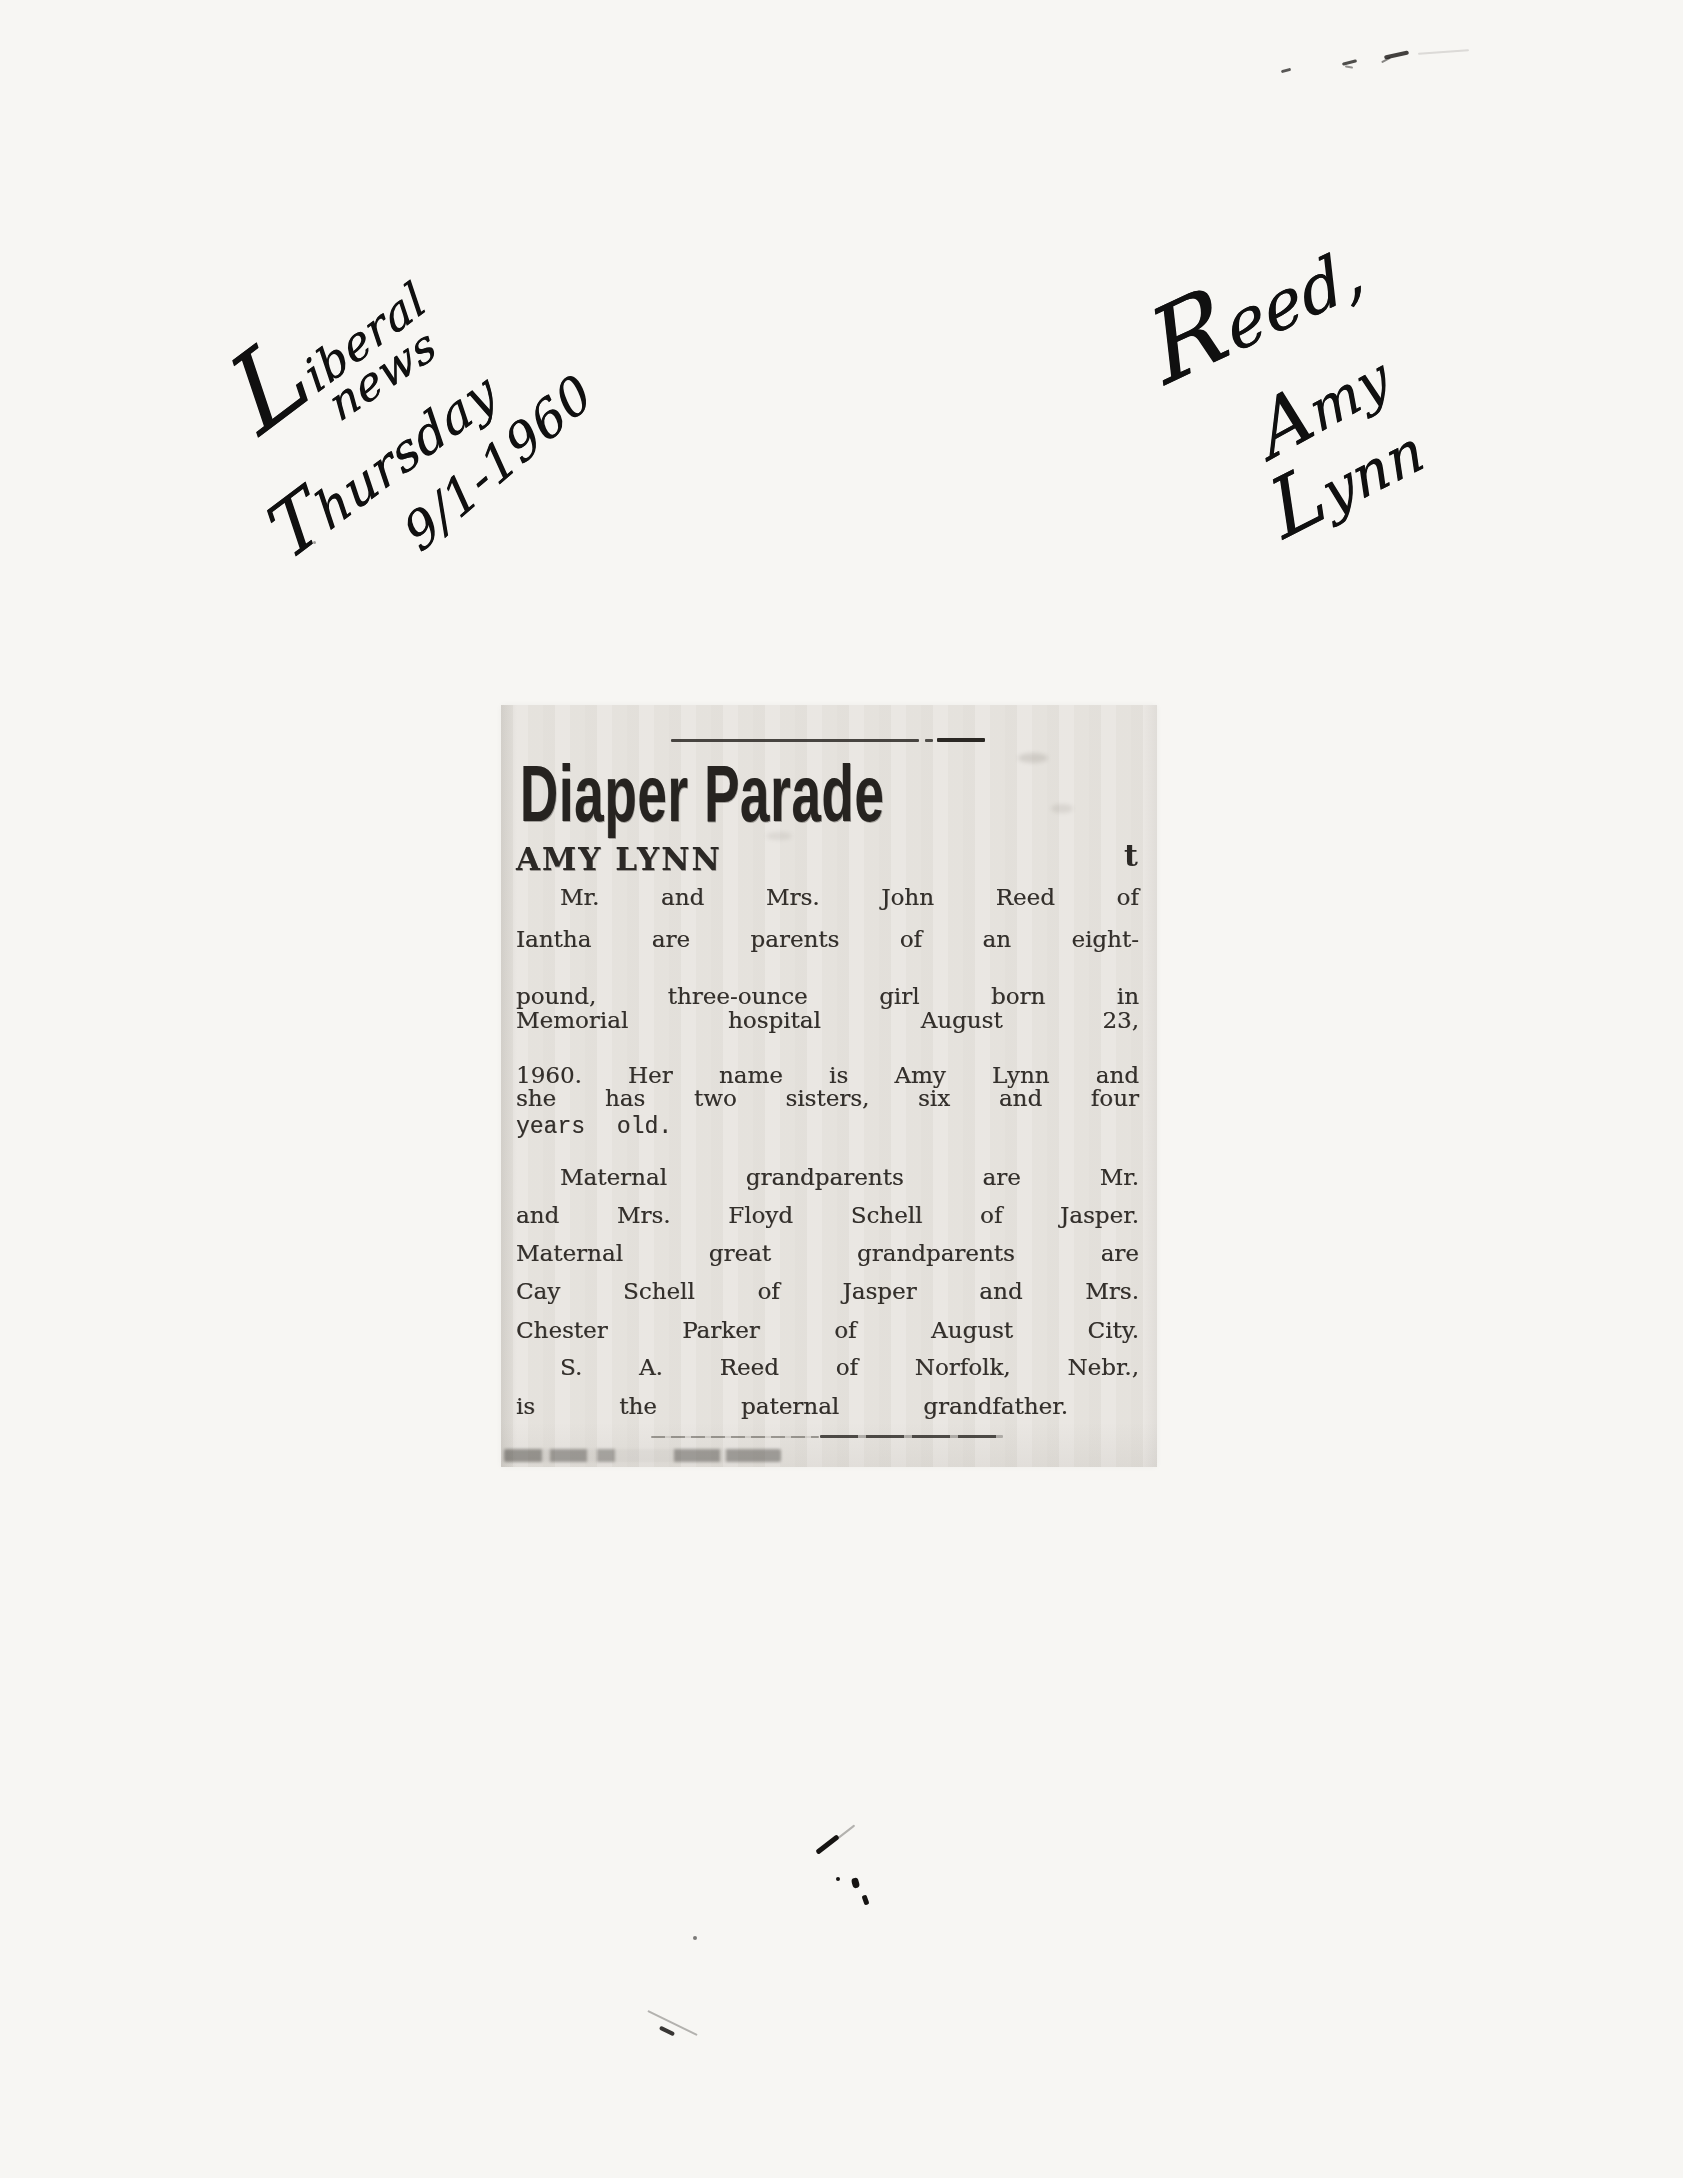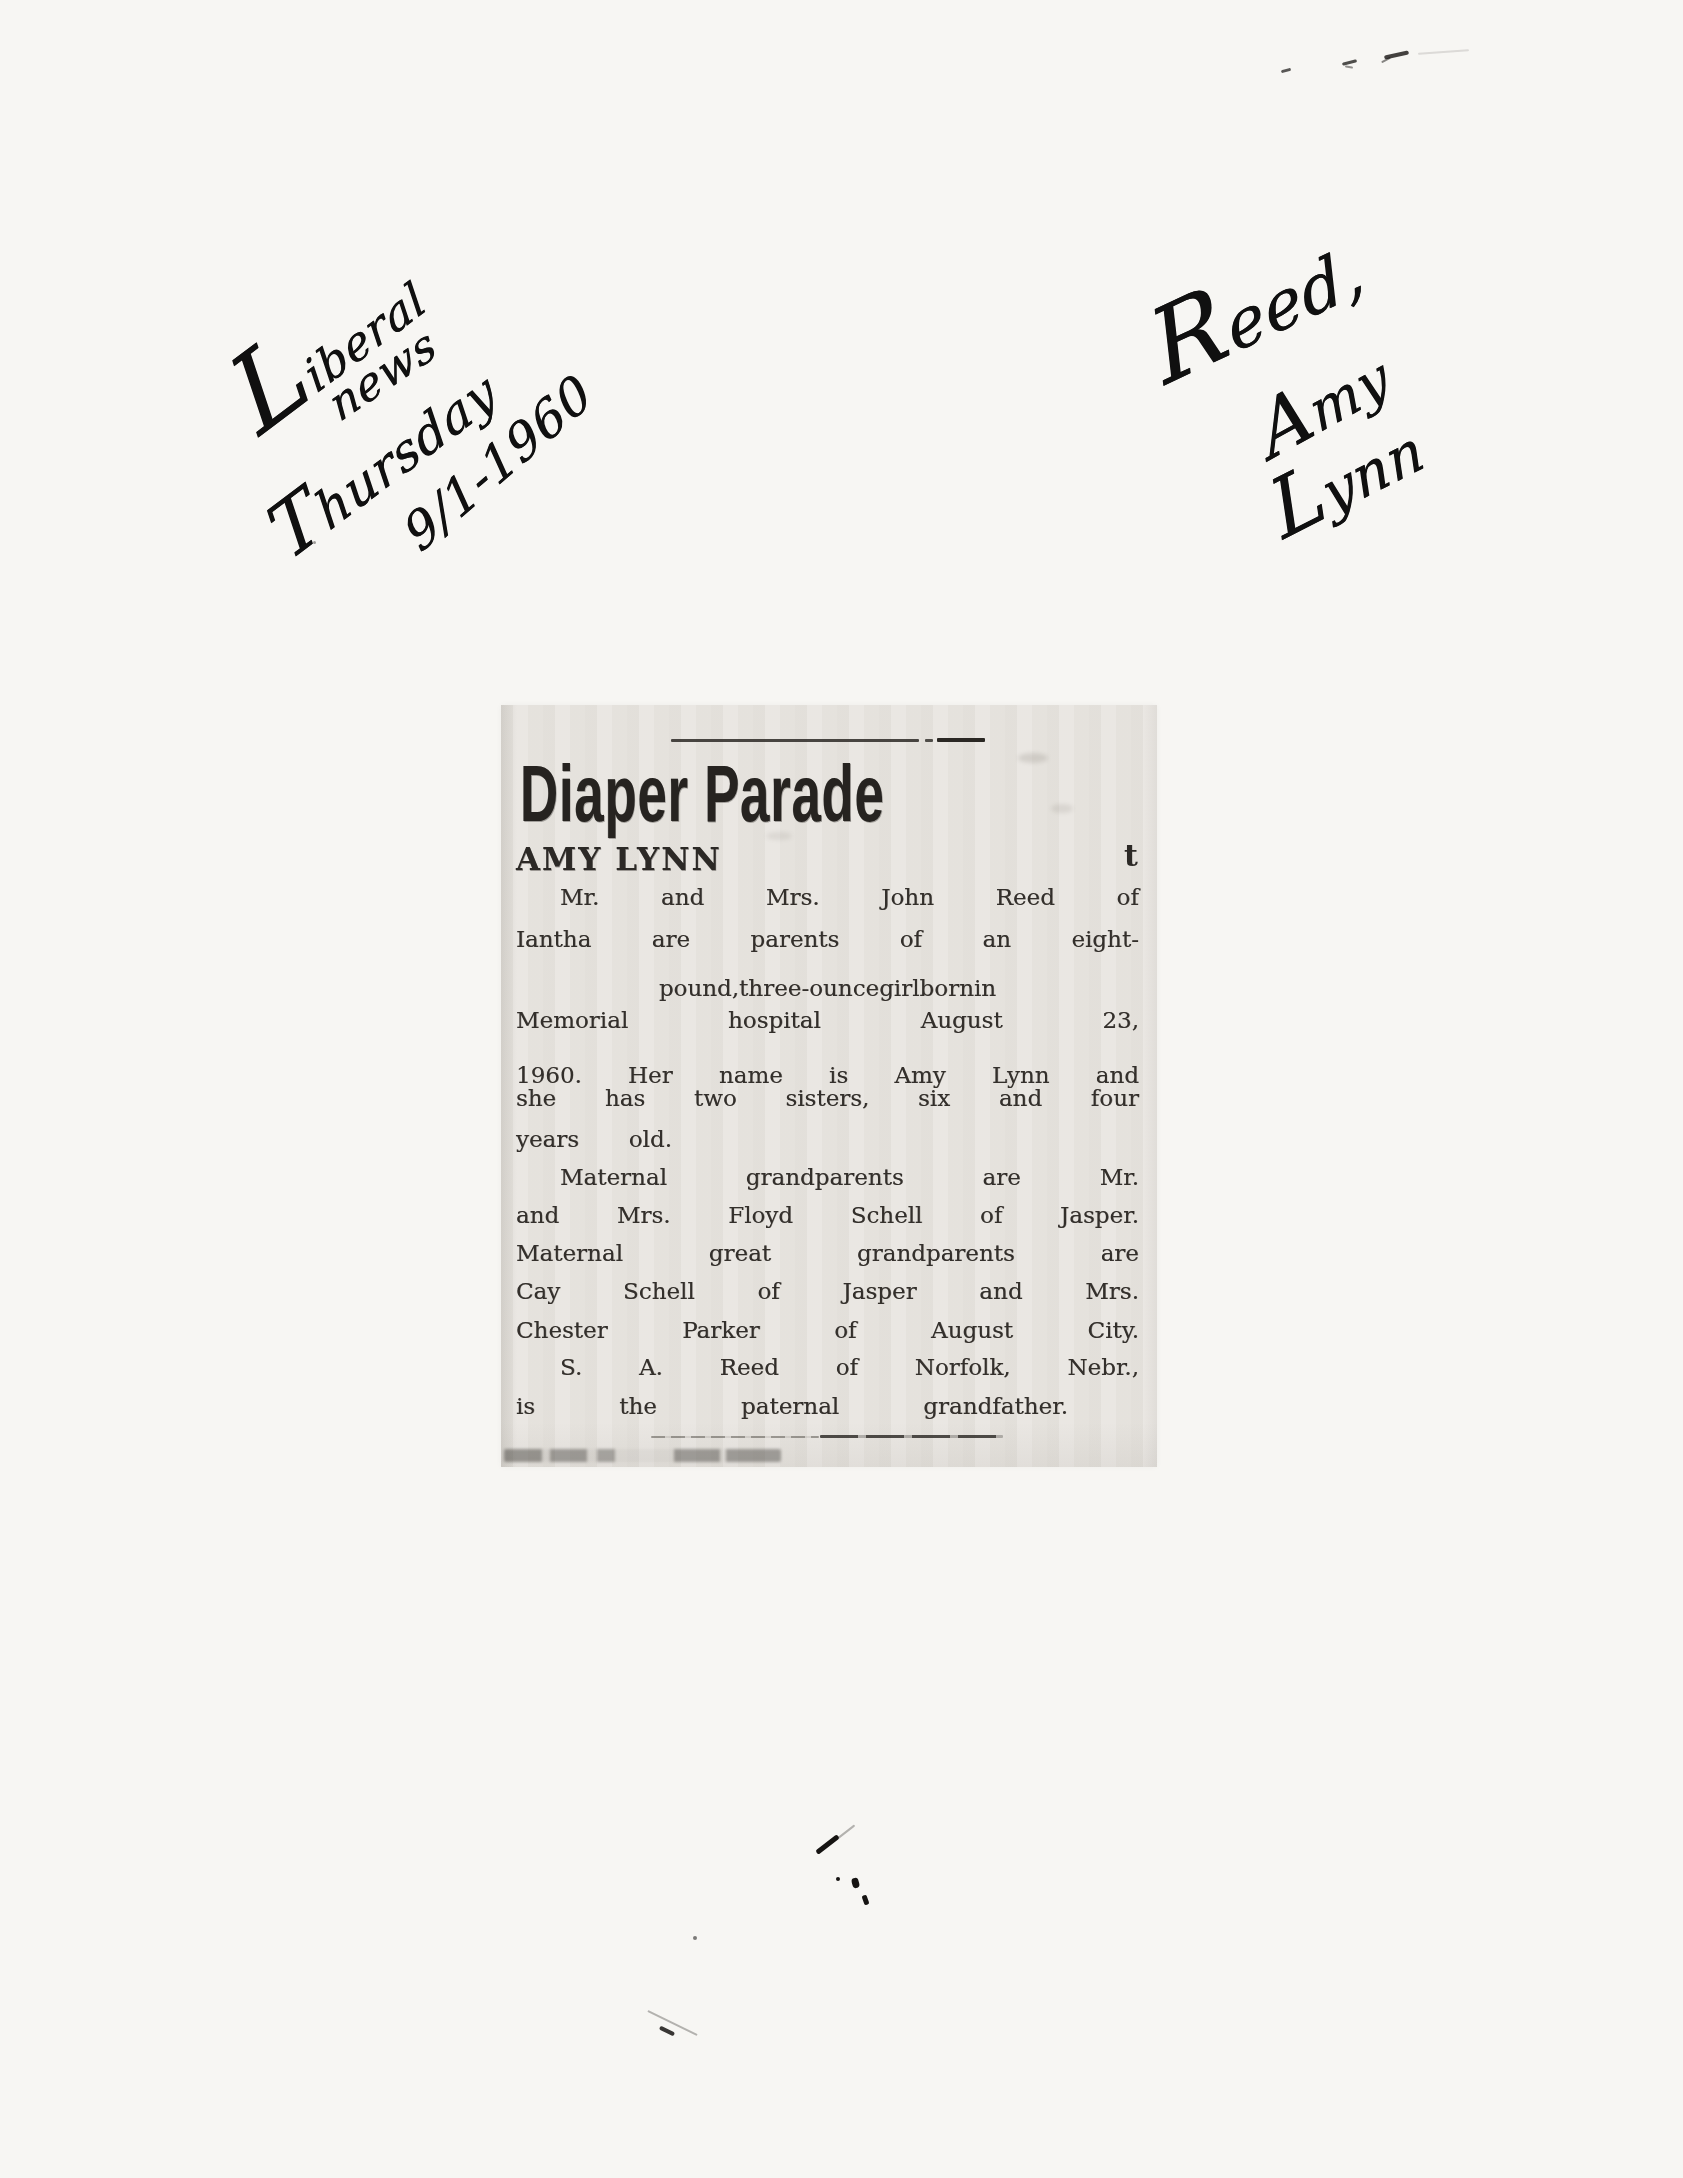--- a/index.html
+++ b/index.html
@@ -154,21 +154,21 @@
           <span>of</span>
         </div>
         <div class="bline just" style="top: 42px;">
           <span>Iantha</span>
           <span>are</span>
           <span>parents</span>
           <span>of</span>
           <span>an</span>
           <span>eight-</span>
         </div>
-        <div class="bline just" style="top: 91px; justify-content: center;">
+        <div class="bline just" style="top: 99px;">
           <span>pound,</span>
           <span>three-ounce</span>
           <span>girl</span>
           <span>born</span>
           <span>in</span>
         </div>
         <div class="bline just" style="top: 123px; gap: 32px;">
           <span>Memorial</span>
           <span>hospital</span>
           <span>August</span>
@@ -185,21 +185,21 @@
         </div>
         <div class="bline just" style="top: 201px;">
           <span>she</span>
           <span>has</span>
           <span>two</span>
           <span>sisters,</span>
           <span>six</span>
           <span>and</span>
           <span>four</span>
         </div>
-        <div class="bline just" style="top: 242px; width: 156px;">
+        <div class="bline just" style="top: 230px; width: 156px; font-family: Liberation Mono, monospace;">
           <span>years</span>
           <span>old.</span>
         </div>
         <div class="bline just ind" style="top: 280px;">
           <span>Maternal</span>
           <span>grandparents</span>
           <span>are</span>
           <span>Mr.</span>
         </div>
         <div class="bline just" style="top: 318px;">

